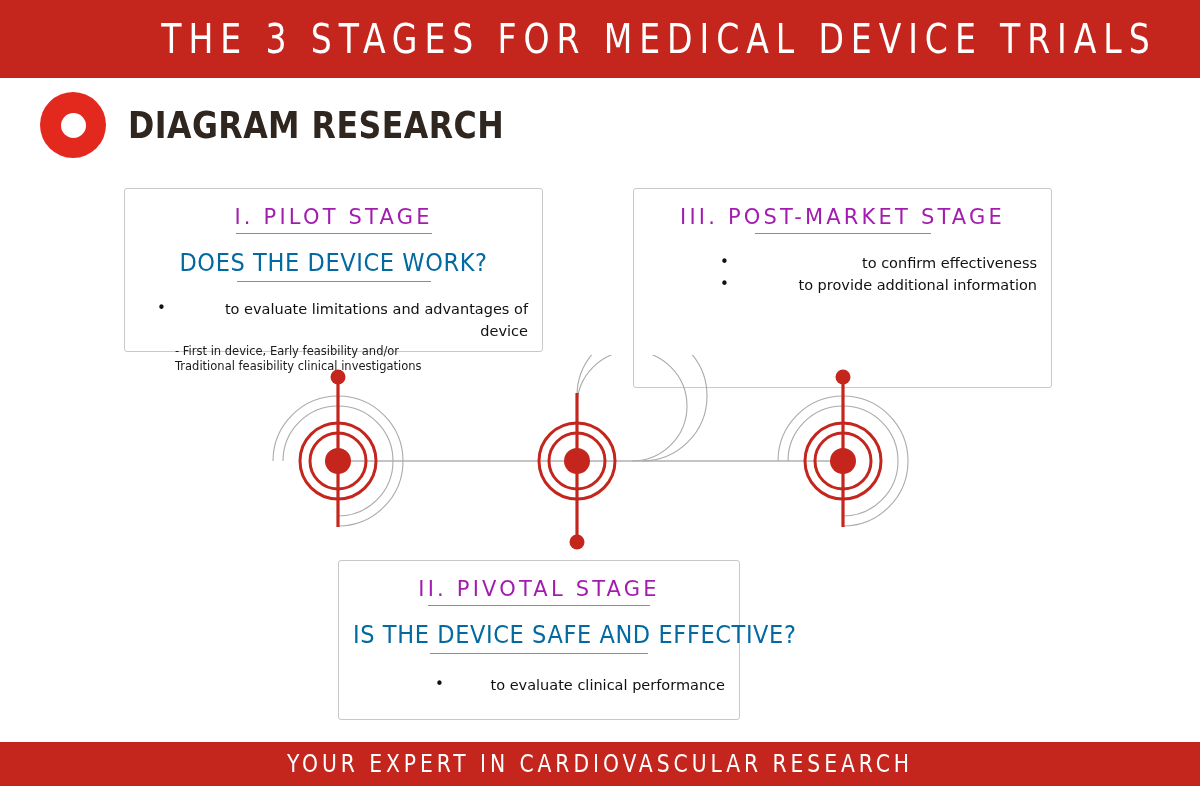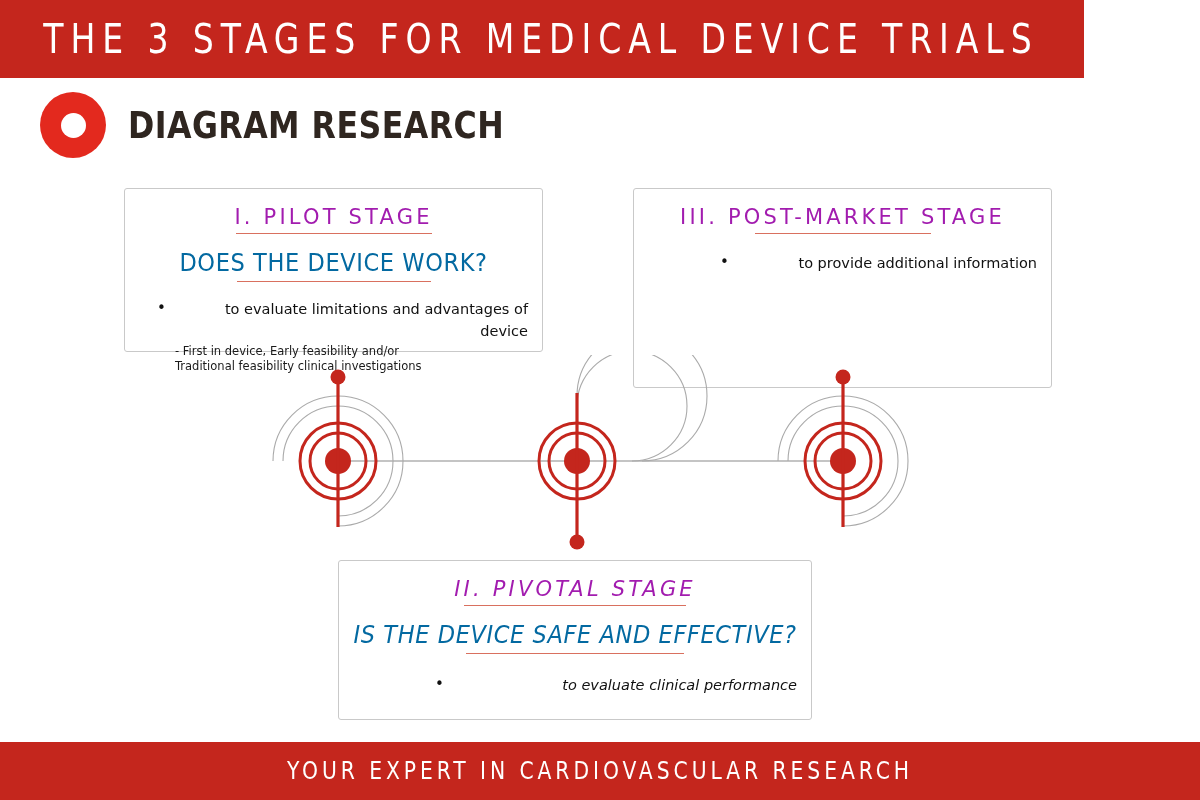--- a/index.html
+++ b/index.html
@@ -12,25 +12,25 @@
     background: #ffffff;
     font-family: "DejaVu Sans", "Liberation Sans", sans-serif;
     overflow: hidden;
     position: relative;
   }
 
   
   .top-banner {
     position: absolute;
     left: 0; top: 0;
-    width: 1084px; height: 78px;
+    width: 1200px; height: 78px;
     background: #C4261D;
     display: flex;
     align-items: center;
-    justify-content: flex-start;
+    justify-content: flex-end;
   }
   .top-banner-title {
     color: #ffffff;
     font-family: "DejaVu Sans Condensed", "Liberation Sans Narrow", "Liberation Sans", sans-serif;
     font-size: 40px;
     font-weight: 400;
     letter-spacing: 7.5px;
     white-space: nowrap;
     transform: scaleX(0.92);
   }
@@ -71,21 +71,21 @@
   
   .card {
     position: absolute;
     background: #ffffff;
     border: 1px solid #C9C9C9;
     border-radius: 3px;
     box-sizing: border-box;
   }
   #card-pilot      { left: 124px; top: 188px; width: 419px;  height: 164px; }
   #card-postmarket { left: 633px; top: 188px; width: 419px;  height: 200px; }
-  #card-pivotal    { left: 338px; top: 560px; width: 474px;  height: 160px; font-style: italic; }
+  #card-pivotal    { left: 338px; top: 560px; width: 402px;  height: 160px; }
 
   .card-title {
     text-align: center;
     font-family: "DejaVu Sans", "Liberation Sans", sans-serif;
     font-size: 21px;
     font-weight: 400;
     color: #a21caf;
     letter-spacing: 3.2px;
     white-space: nowrap;
   }
@@ -148,21 +148,21 @@
   .diagram {
     position: absolute;
     left: 0; top: 355px;
     width: 1200px; height: 205px;
   }
 
   
   .bottom-banner {
     position: absolute;
     left: 0; top: 742px;
-    width: 1200px; height: 58px;
+    width: 1200px; height: 44px;
     background: #C4261D;
     display: flex;
     align-items: center;
     justify-content: center;
   }
   .bottom-banner-text {
     color: #ffffff;
     font-family: "DejaVu Sans Condensed", "Liberation Sans Narrow", "Liberation Sans", sans-serif;
     font-size: 24px;
     font-weight: 400;
@@ -199,20 +199,21 @@
     <div class="sub-note">- First in device, Early feasibility and/or
    Traditional feasibility clinical investigations</div>
   </div>
 </div>
 
 <div class="card" id="card-postmarket">
   <div class="card-inner">
     <div class="card-title">III. POST-MARKET STAGE</div>
     <div class="rule" style="width:176px"></div>
     <ul class="card-list">
+      <li>to confirm effectiveness</li>
       <li>to provide additional information</li>
     </ul>
   </div>
 </div>
 
 <div class="diagram">
   <svg width="1200" height="205" viewBox="0 0 1200 205">
 
     <line x1="338" y1="106" x2="843" y2="106" stroke="#8A8A8A" stroke-width="1.2"></line>
 

